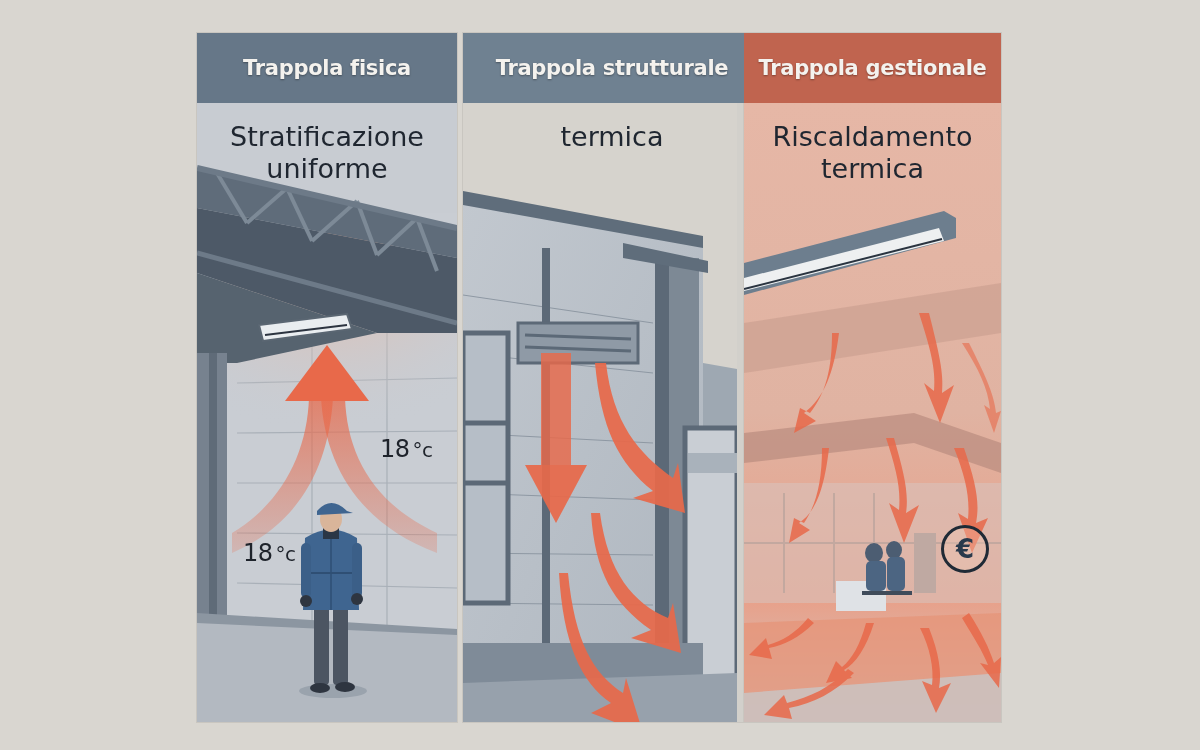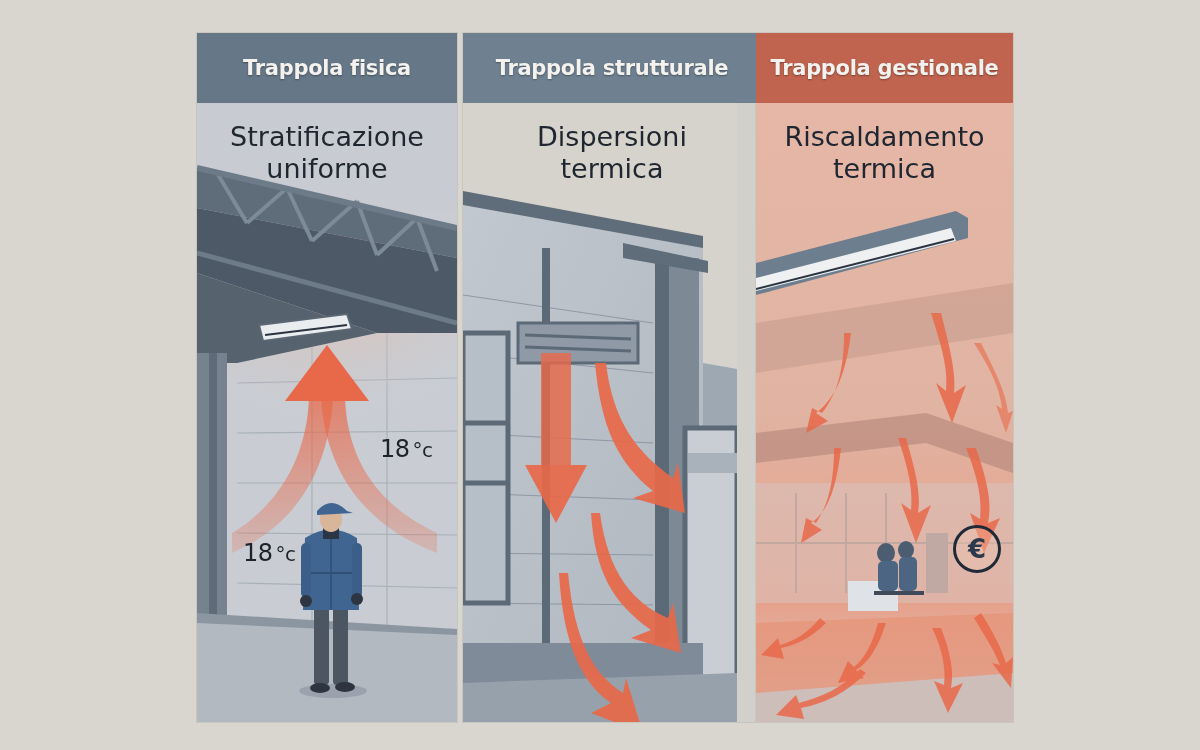--- a/index.html
+++ b/index.html
@@ -186,26 +186,25 @@
       <path d="M143,330 C150,390 175,420 210,445 L215,430 L222,480 L170,465 L190,458 C155,430 138,395 132,330 Z"></path>
       <path d="M137,480 C145,540 170,570 205,585 L210,570 L218,620 L168,605 L188,597 C150,570 132,540 128,480 Z"></path>
       <path d="M105,540 C112,610 130,640 160,660 L163,645 L180,700 L128,680 L148,670 C118,650 100,610 96,540 Z"></path>
     </g>
   </svg>
 
   <div class="header" style="background:#6f8191;">
     <span>Trappola strutturale</span>
   </div>
   <div class="subtitle">
-    <div>Dispersioni</div>
     <div>termica</div>
   </div>
 </div>
 
-<div class="panel" style="left:744px; width:257px; background:#f0abfc;margin-left:12px;">
+<div class="panel" style="left:744px; width:257px; background:#f0abfc;">
   <svg class="scene" width="257" height="689" viewBox="0 0 257 689">
     <defs>
       <linearGradient id="warm3" x1="0" y1="0" x2="0" y2="1">
         <stop offset="0" stop-color="#e6b7a6"></stop>
         <stop offset="0.5" stop-color="#e0b3a2"></stop>
         <stop offset="0.8" stop-color="#e8a089"></stop>
         <stop offset="1" stop-color="#cfc8c6"></stop>
       </linearGradient>
     </defs>
     <rect x="0" y="70" width="257" height="619" fill="url(#warm3)"></rect>

